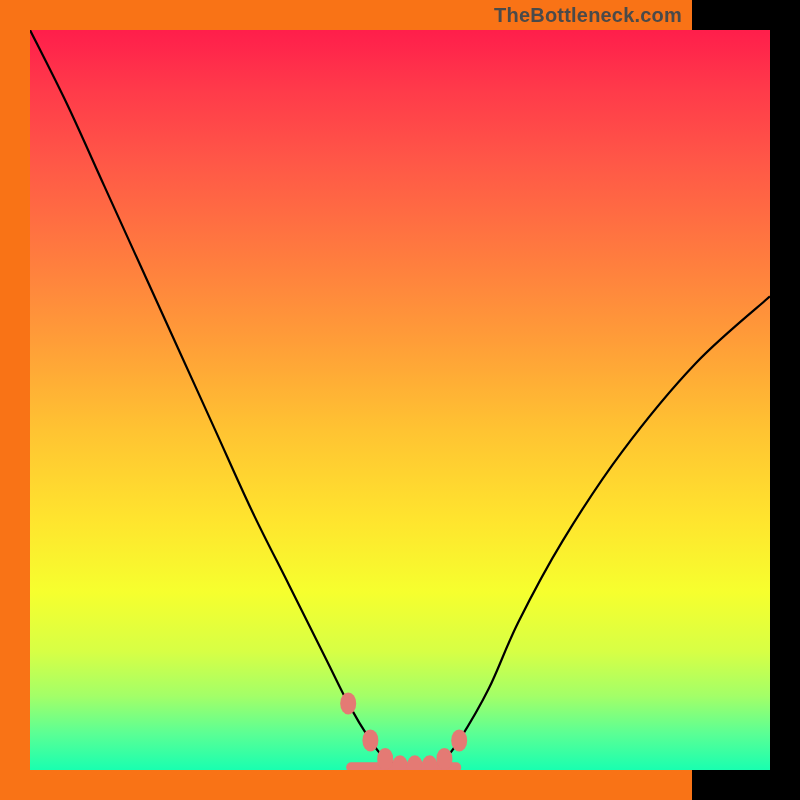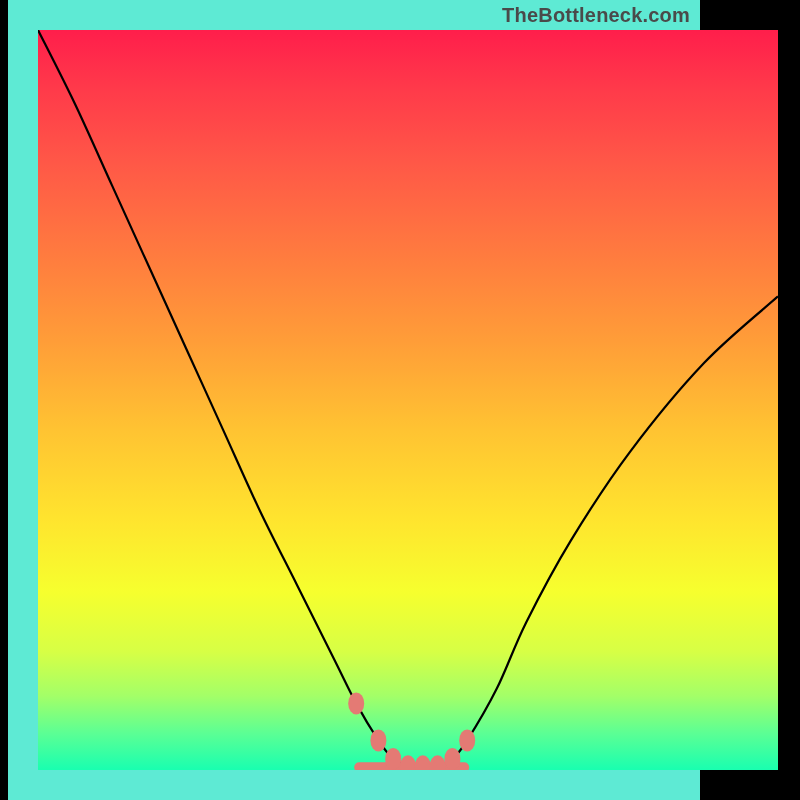--- a/index.html
+++ b/index.html
@@ -8,22 +8,21 @@
     width: 800px;
     height: 800px;
     overflow: hidden;
     background: #000;
     font-family: Arial, Helvetica, sans-serif;
   }
   .frame {
     position: relative;
     width: 692px;
     height: 800px;
-    background: #5eead4;
-    margin-left: 8px;
+    background: #f97316;
   }
   .plot {
     position: absolute;
     left: 30px;
     top: 30px;
     width: 740px;
     height: 740px;
     background: linear-gradient(
       to bottom,
       #ff1e4b 0%,

